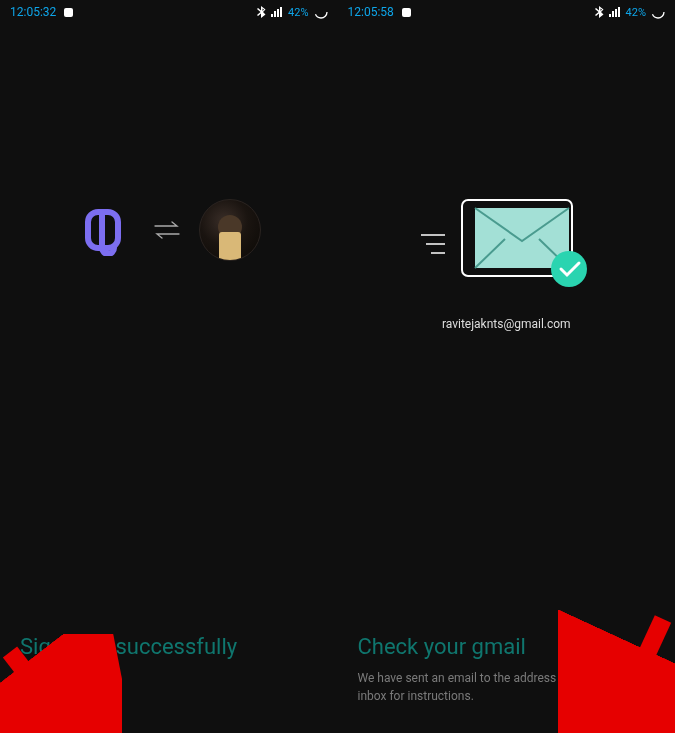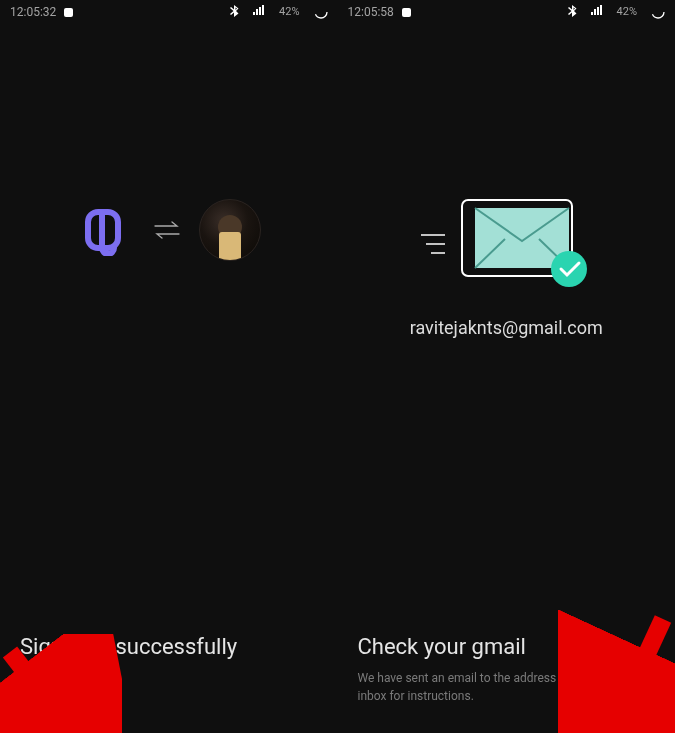--- a/index.html
+++ b/index.html
@@ -17,32 +17,32 @@
       height: 100%;
       position: relative;
       background: #0f0f0f;
     }
     .status-bar {
       display: flex;
       justify-content: space-between;
       align-items: center;
       padding: 4px 10px;
       font-size: 12px;
-      color: #a3a3a3;
+      color: #0ea5e9;
       height: 24px;
     }
     .status-left {
       display: flex;
       align-items: center;
       gap: 8px;
     }
     .status-right {
       display: flex;
-      align-items: flex-start;
-      gap: 14px;
+      align-items: center;
+      gap: 5px;
       font-size: 11px;
     }
     .status-icon-sq {
       width: 9px;
       height: 9px;
       background: #fff;
       border-radius: 2px;
     }
     .content {
       padding: 0 20px;
@@ -105,33 +105,33 @@
       position: relative;
       display: flex;
       align-items: center;
       justify-content: center;
       margin-top: 175px;
       gap: 10px;
     }
     .email-text {
       text-align: center;
       color: #ddd;
-      font-size: 18px;
+      font-size: 12px;
       margin-top: 28px;
     }
     .title-block {
       position: absolute;
       top: 435px;
       left: 20px;
       right: 20px;
     }
     .title {
       font-size: 22px;
       font-weight: 400;
-      color: #e5e5e5;
+      color: #0f766e;
       margin-bottom: 10px;
     }
     .subtitle {
       font-size: 12px;
       color: #7a7a7a;
       line-height: 1.5;
     }
     .arrow {
       position: absolute;
       pointer-events: none;

